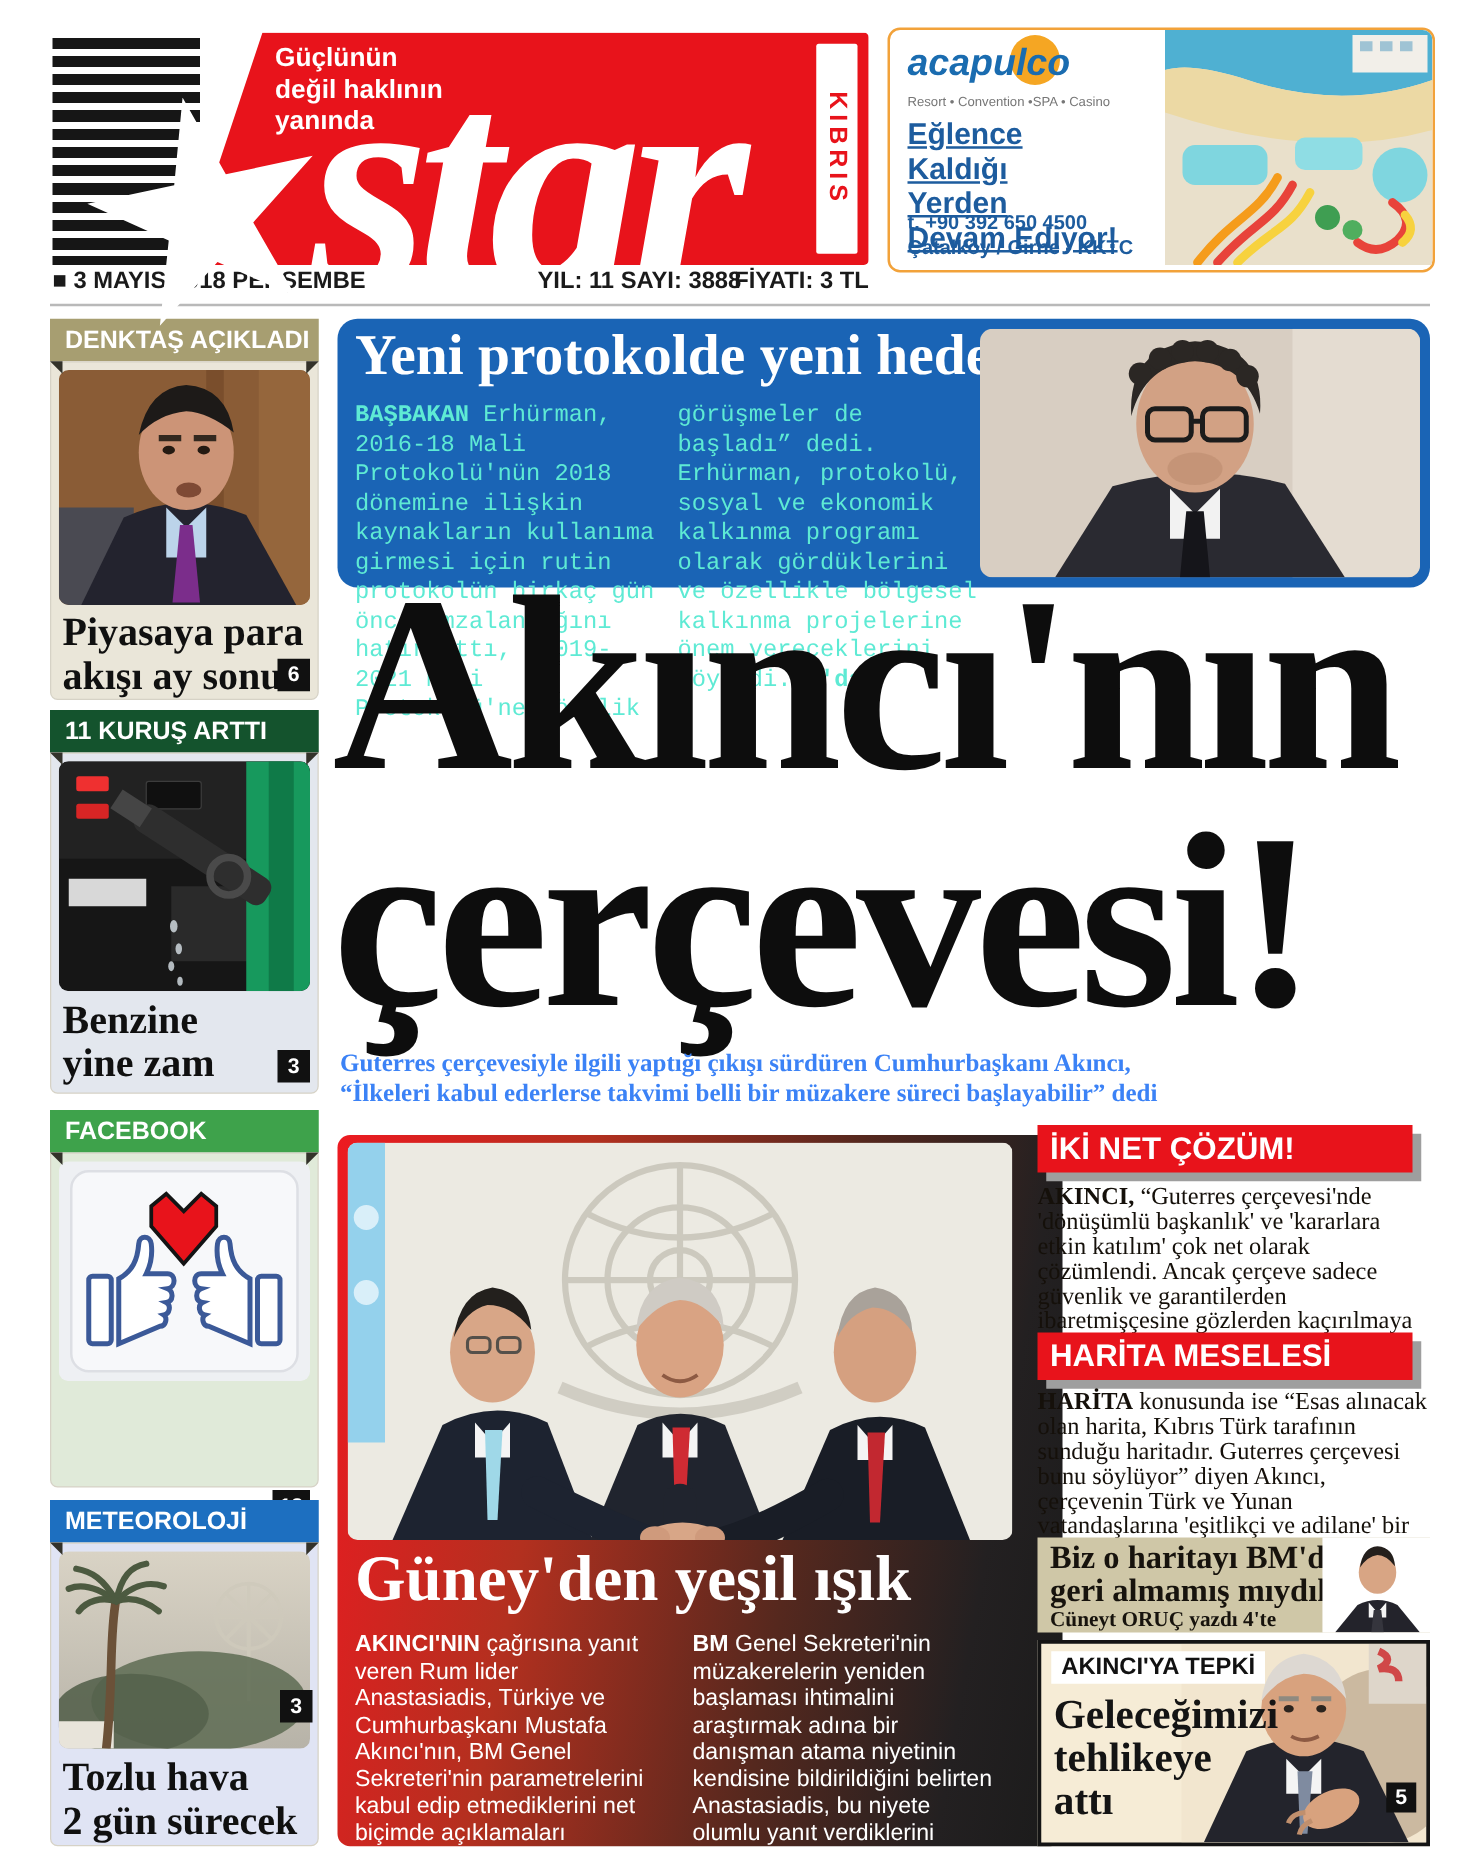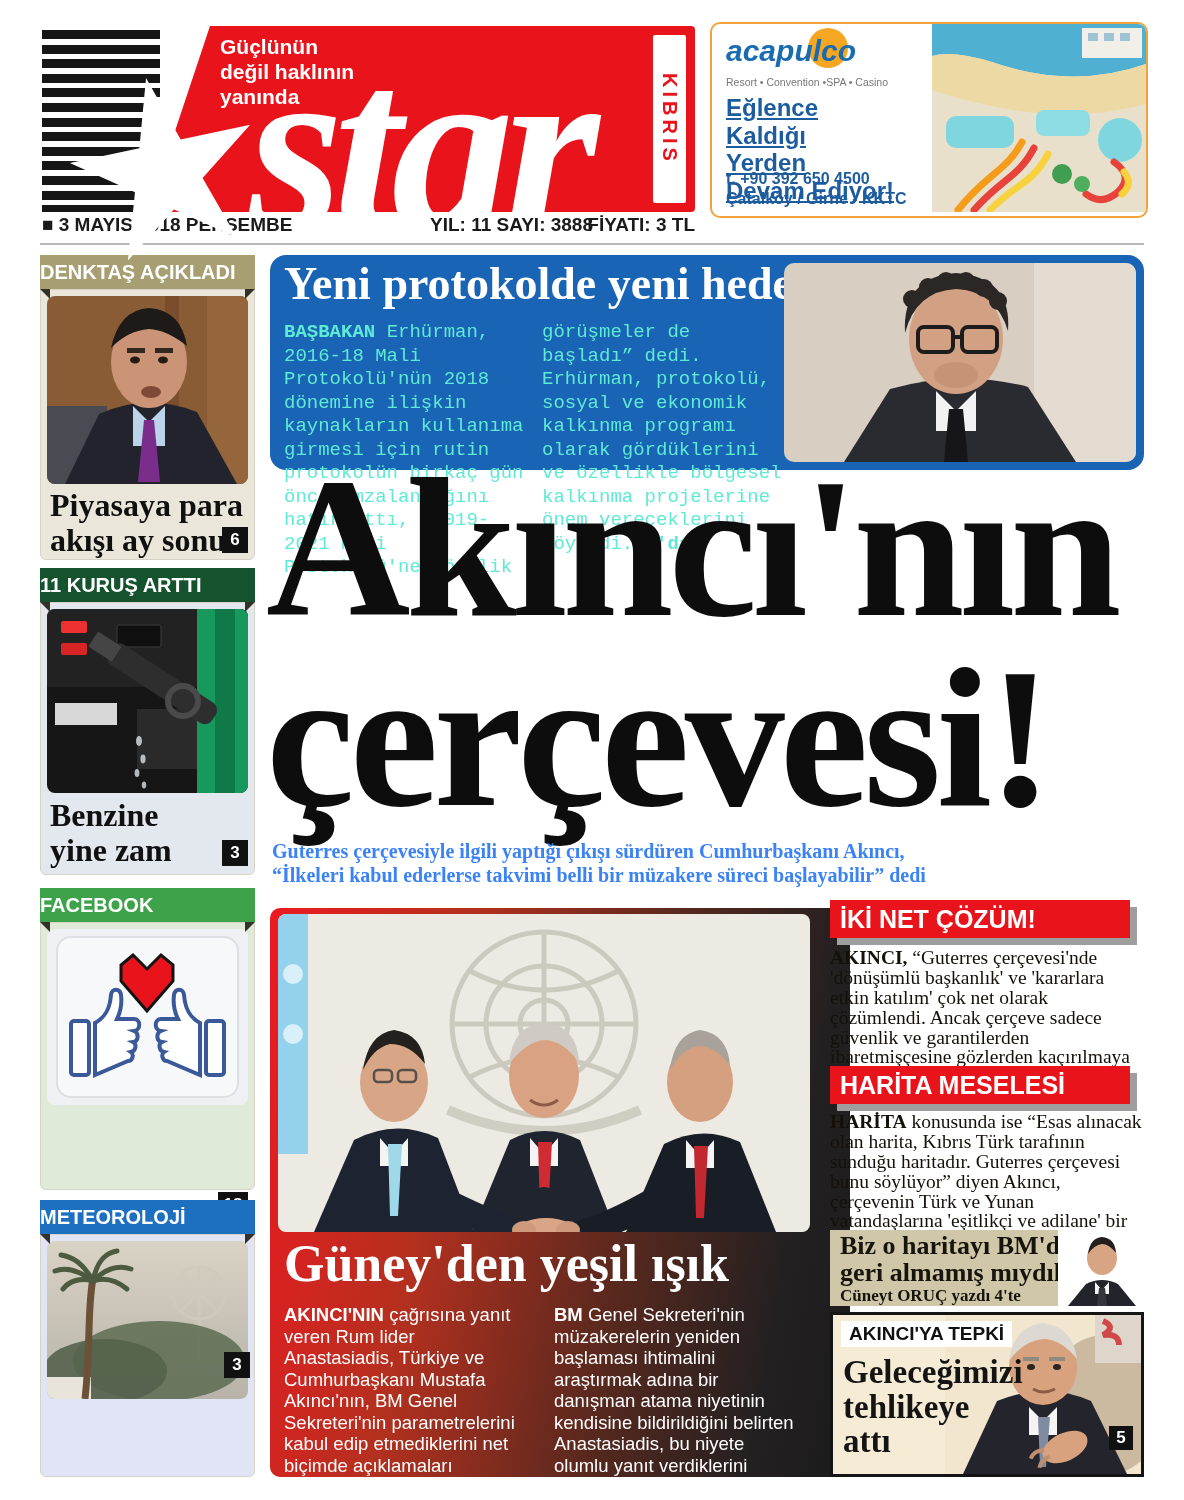--- a/index.html
+++ b/index.html
@@ -32,21 +32,21 @@
   .ad-sun{left:96px;top:4px;width:40px;height:40px;border-radius:50%;background:#f5a623;}
   .ad-brand{left:14px;top:10px;font-size:30px;font-weight:bold;font-style:italic;color:#1a6cb0;z-index:2;}
   .ad-tag{left:14px;top:52px;font-size:10.5px;color:#777;}
   .ad-msg{left:14px;top:70px;font-size:24px;font-weight:bold;color:#1d5c9e;line-height:1.15;text-decoration:underline;}
   .ad-phone{left:14px;top:186px;font-size:16px;font-weight:bold;color:#1d5c9e;top:146px;}
   .ad-loc{left:14px;top:166px;font-size:16px;font-weight:bold;color:#1d5c9e;}
   .ad-photo{right:0;top:0;width:214px;height:188px;}
 
   
   .kicker{left:40px;width:215px;height:34px;color:#fff;font-weight:bold;font-size:20px;
-    line-height:34px;box-sizing:border-box;}
+    line-height:34px;padding-left:12px;box-sizing:border-box;}
   .notch{width:0;height:0;z-index:2;}
   .notch-l{border-top:10px solid #33322a;border-left:10px solid transparent;}
   .notch-r{border-top:10px solid #33322a;border-right:10px solid transparent;}
   .sbox{left:40px;width:215px;border-radius:0 0 6px 6px;border:1px solid #d6d2c6;box-sizing:border-box;}
   .sphoto{left:47px;width:201px;border-radius:8px;overflow:hidden;}
   .stitle{left:50px;font-family:"Liberation Serif",serif;font-weight:bold;font-size:32px;
     line-height:1.1;color:#101010;}
   .badge{background:#111;color:#fff;font-weight:bold;font-size:17px;width:26px;height:26px;
     display:flex;align-items:center;justify-content:center;}
 
@@ -252,20 +252,22 @@
         <path d="M46,40 C30,28 18,26 8,30"></path>
         <path d="M46,40 C36,22 26,16 14,14"></path>
         <path d="M46,40 C50,20 58,12 70,10"></path>
         <path d="M46,40 C60,26 72,24 84,28"></path>
         <path d="M46,40 C58,36 70,40 80,48"></path>
         <path d="M46,40 C34,36 22,40 16,48"></path>
       </g>
     </svg>
   </div>
   <div class="abs badge" style="left:224px;top:1352px;">3</div>
+  <div class="abs stitle prel" style="top:1404px;">Tozlu hava
+2 gün sürecek</div>
 
   <div class="abs bluebox">
     <div class="abs tb-title">Yeni protokolde yeni hedef</div>
     <p class="abs tb-col" style="left:14px;margin:0;"><b>BAŞBAKAN</b> <span>Erhürman, 2016-18 Mali Protokolü'nün 2018 dönemine ilişkin kaynakların kullanıma girmesi için rutin protokolün birkaç gün önce imzalandığını hatırlattı, “2019-2021 Mali Protokolü'ne yönelik</span></p>
     <p class="abs tb-col" style="left:272px;margin:0;"><span>görüşmeler de başladı” dedi.  Erhürman, protokolü, sosyal ve ekonomik kalkınma programı olarak gördüklerini ve özellikle bölgesel kalkınma projelerine önem vereceklerini söyledi.</span> <b>6'da</b></p>
     <div class="abs tb-photo">
       <svg width="100%" height="100%" viewBox="0 0 352 199" preserveAspectRatio="none">
         <rect width="352" height="199" fill="#d8cec2"></rect>
         <rect x="250" y="0" width="102" height="199" fill="#e4dcd1"></rect>
         <path d="M60,199 L106,126 Q176,106 244,124 L292,199 Z" fill="#2a2a31"></path>

